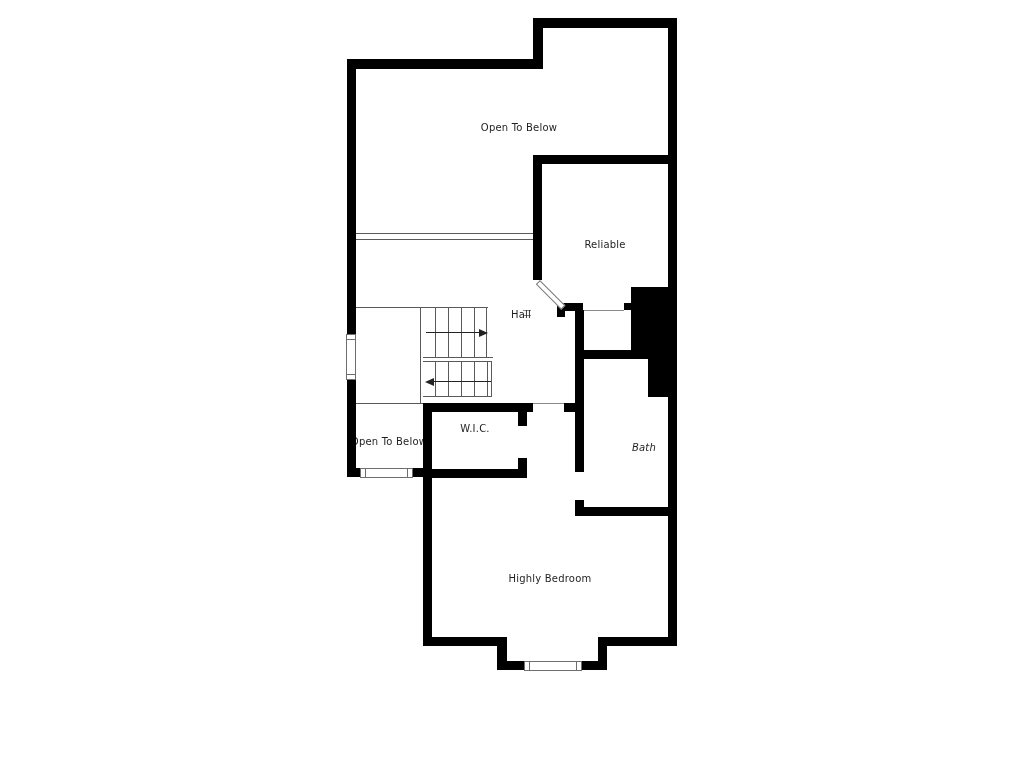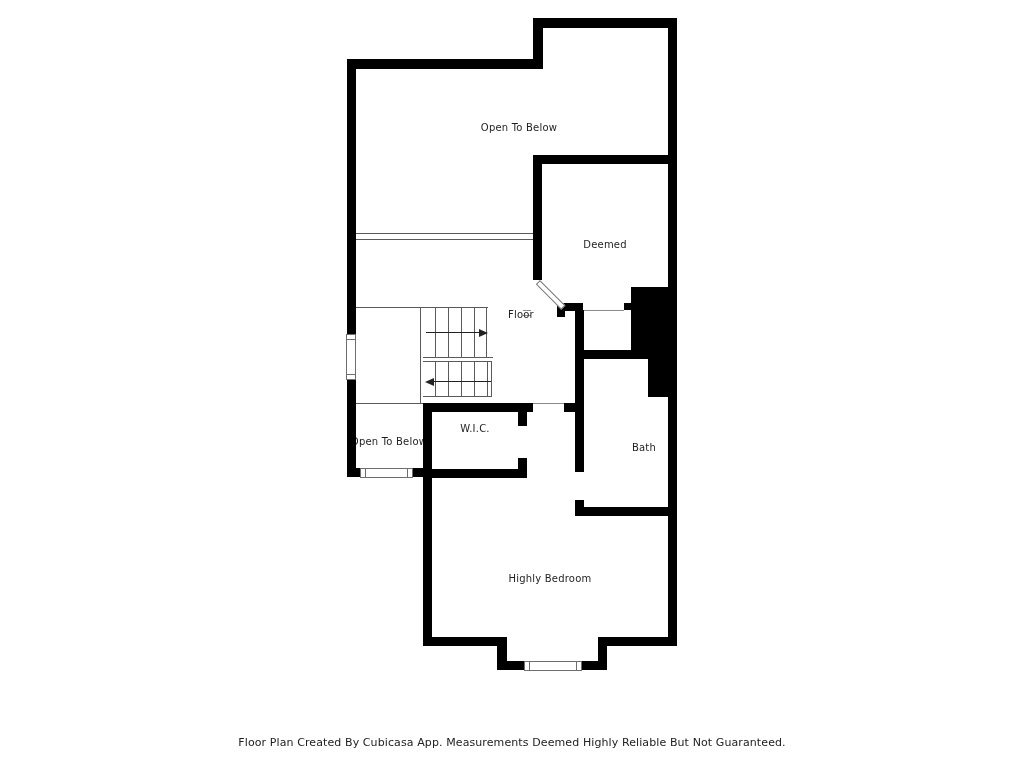--- a/index.html
+++ b/index.html
@@ -86,21 +86,20 @@
   <div class="arrowhead ah-right" style="left:479px;top:329px;"></div>
   <div class="arrowline" style="left:433px;top:381px;width:58px;height:1px;"></div>
   <div class="arrowhead ah-left" style="left:425px;top:378px;"></div>
 
   <div class="doorleaf"></div>
   <div class="window win-v" style="left:346px;top:334px;width:10px;height:46px;"></div>
   <div class="window win-h" style="left:360px;top:468px;width:53px;height:10px;"></div>
   <div class="window win-h" style="left:524px;top:661px;width:58px;height:10px;"></div>
 
   <div class="label" style="left:519px;top:127px;">Open To Below</div>
-  <div class="label" style="left:605px;top:244px;">Deemed</div>
-  <div class="label" style="left:521px;top:314px;">Floor</div>
+  <div class="label" style="left:605px;top:244px;">Reliable</div>
+  <div class="label" style="left:521px;top:314px;">Hall</div>
   <div class="label" style="left:389px;top:441px;">Open To Below</div>
   <div class="label" style="left:475px;top:428px;">W.I.C.</div>
-  <div class="label" style="left:644px;top:447px;">Bath</div>
+  <div class="label" style="left:644px;top:447px;font-style:italic;">Bath</div>
   <div class="label" style="left:550px;top:578px;">Highly Bedroom</div>
 
-  <div id="footer">Floor Plan Created By Cubicasa App. Measurements Deemed Highly Reliable But Not Guaranteed.</div>
 </div>
 
 </body></html>

